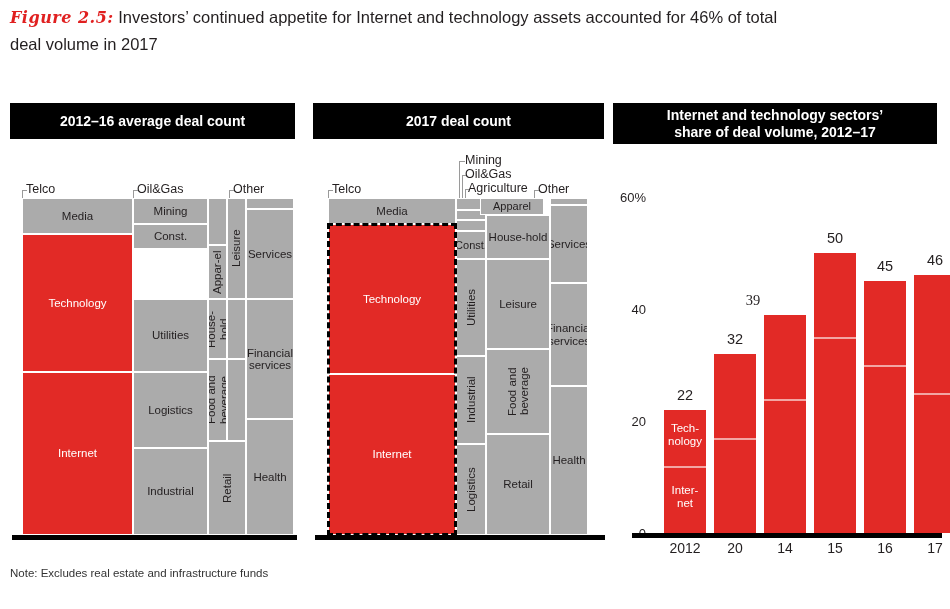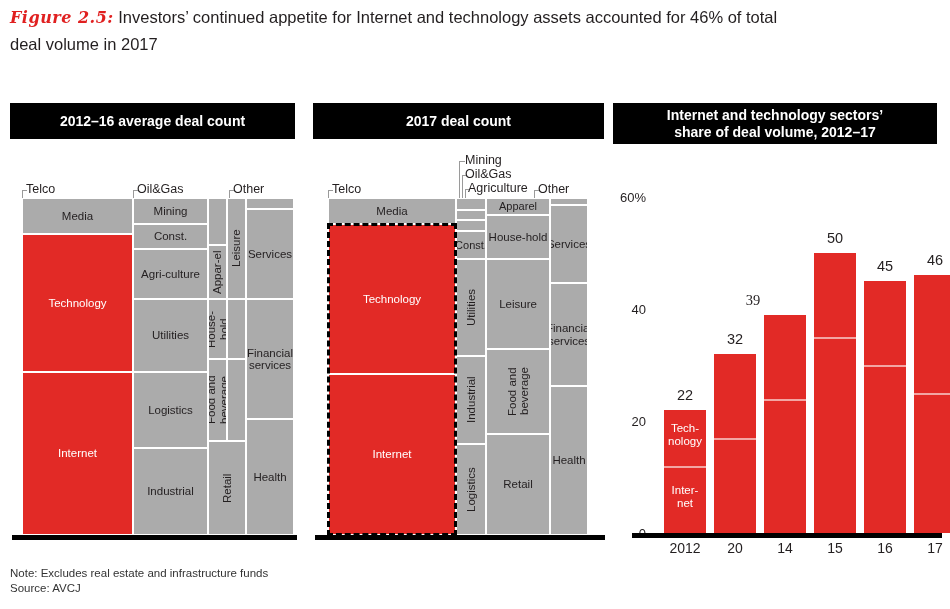--- a/index.html
+++ b/index.html
@@ -97,23 +97,20 @@
   <div class="cell red" style="left:0;top:174px;width:111px;height:163px;">
       <span>Internet</span>
     </div>
 
   <div class="cell" style="left:111px;top:0;width:75px;height:26px;">
       <span>Mining</span>
     </div>
   <div class="cell" style="left:111px;top:26px;width:75px;height:25px;">
       <span>Const.</span>
     </div>
-  <div class="cell" style="left:111px;top:51px;width:75px;height:50px;">
-      <span>Agri-culture</span>
-    </div>
   <div class="cell" style="left:111px;top:101px;width:75px;height:73px;">
       <span>Utilities</span>
     </div>
   <div class="cell" style="left:111px;top:174px;width:75px;height:76px;">
       <span>Logistics</span>
     </div>
   <div class="cell" style="left:111px;top:250px;width:75px;height:87px;">
       <span>Industrial</span>
     </div>
 
@@ -200,21 +197,21 @@
   <div class="cell vert" style="left:128px;top:61px;width:30px;height:97px;">
       <span>Utilities</span>
     </div>
   <div class="cell vert" style="left:128px;top:158px;width:30px;height:88px;">
       <span>Industrial</span>
     </div>
   <div class="cell vert" style="left:128px;top:246px;width:30px;height:91px;">
       <span>Logistics</span>
     </div>
 
-  <div class="cell" style="left:158px;top:0;width:64px;height:17px;font-size:11px;">
+  <div class="cell" style="left:152px;top:0;width:64px;height:17px;font-size:11px;">
       <span>Apparel</span>
     </div>
   <div class="cell" style="left:158px;top:17px;width:64px;height:44px;">
       <span>House-hold</span>
     </div>
   <div class="cell" style="left:158px;top:61px;width:64px;height:90px;">
       <span>Leisure</span>
     </div>
   <div class="cell vert" style="left:158px;top:151px;width:64px;height:85px;">
       <span>Food and beverage</span>
@@ -286,14 +283,13 @@
 <div class="bar" style="left:914px;top:275px;width:42px;height:258px;">
   <div class="bar-split" style="top:118px;"></div>
 </div>
 <div class="bar-value" style="left:910px;top:252px;width:50px;">46</div>
 <div class="x-tick" style="left:905px;top:540px;width:60px;">17</div>
 
 <div class="baseline" style="left:632px;top:533px;width:310px;"></div>
 
 <div class="footer">
   <div>Note: Excludes real estate and infrastructure funds</div>
-  <div>Source: AVCJ</div>
 </div>
 
 </body></html>

